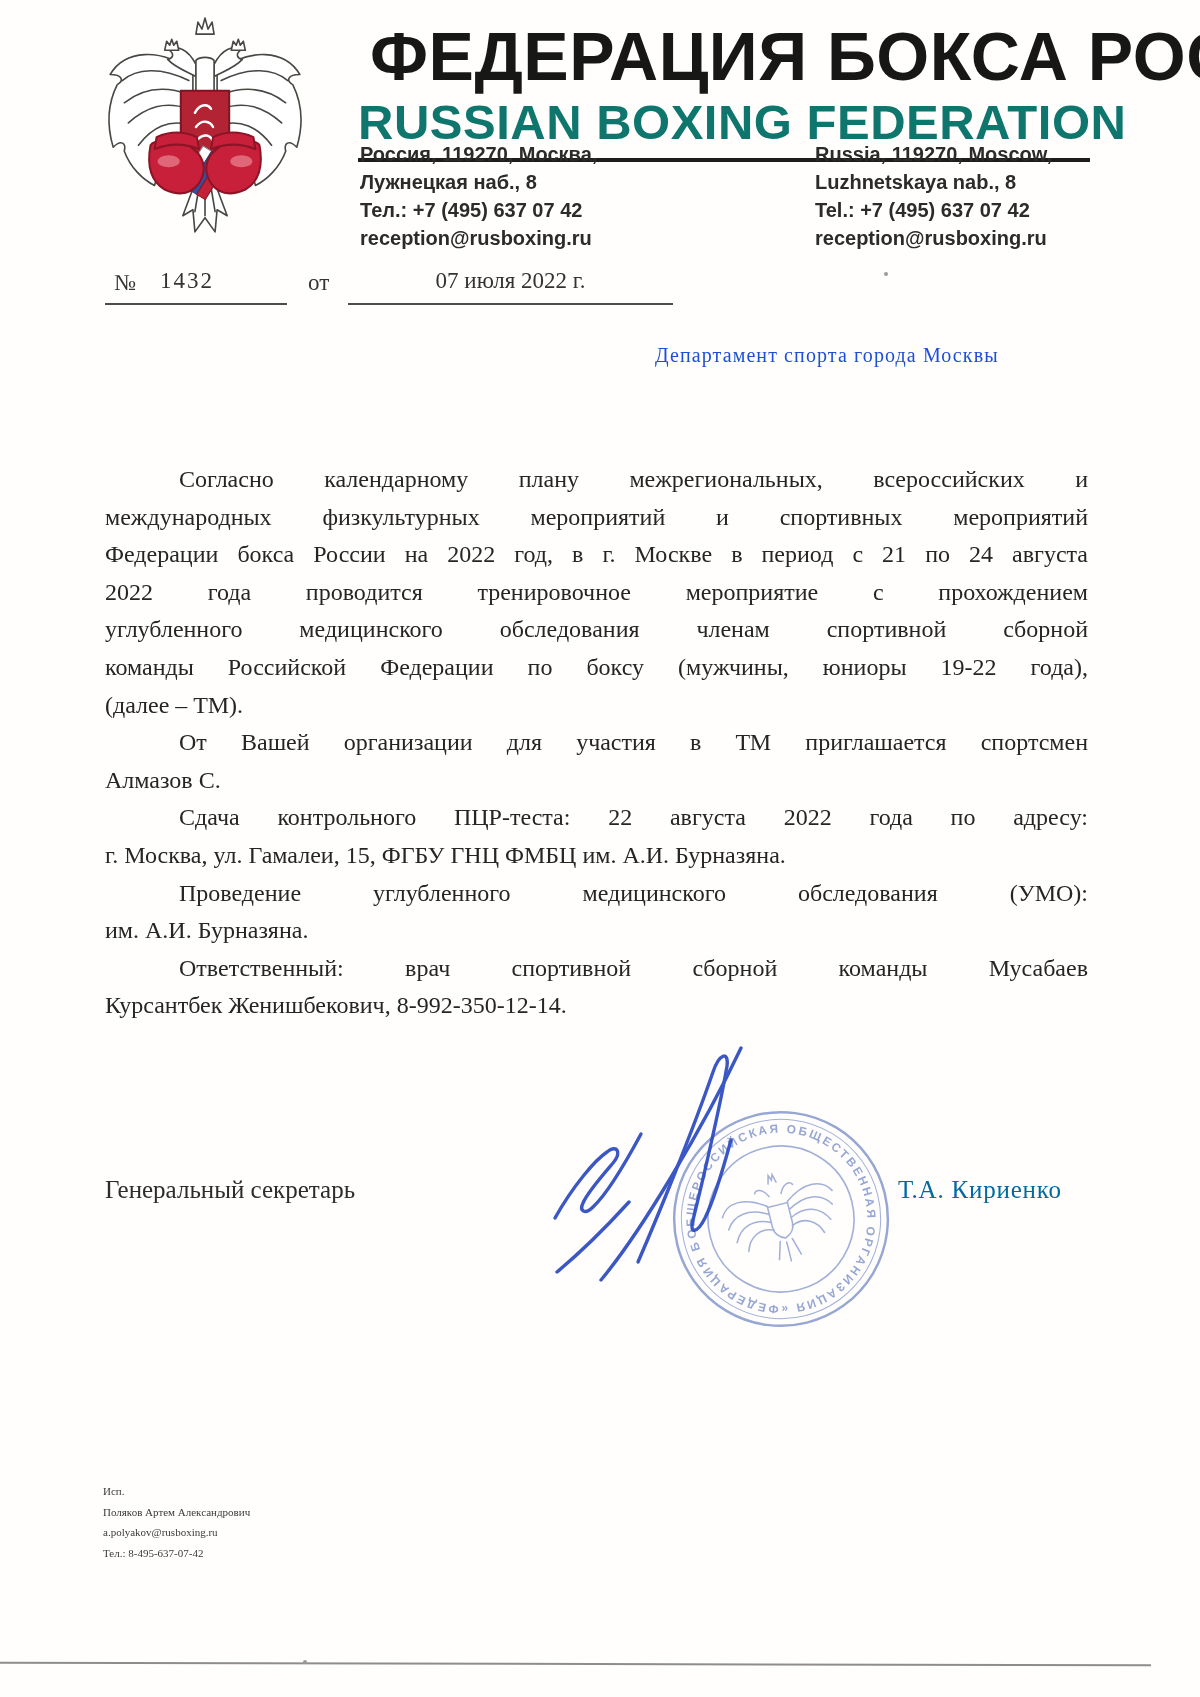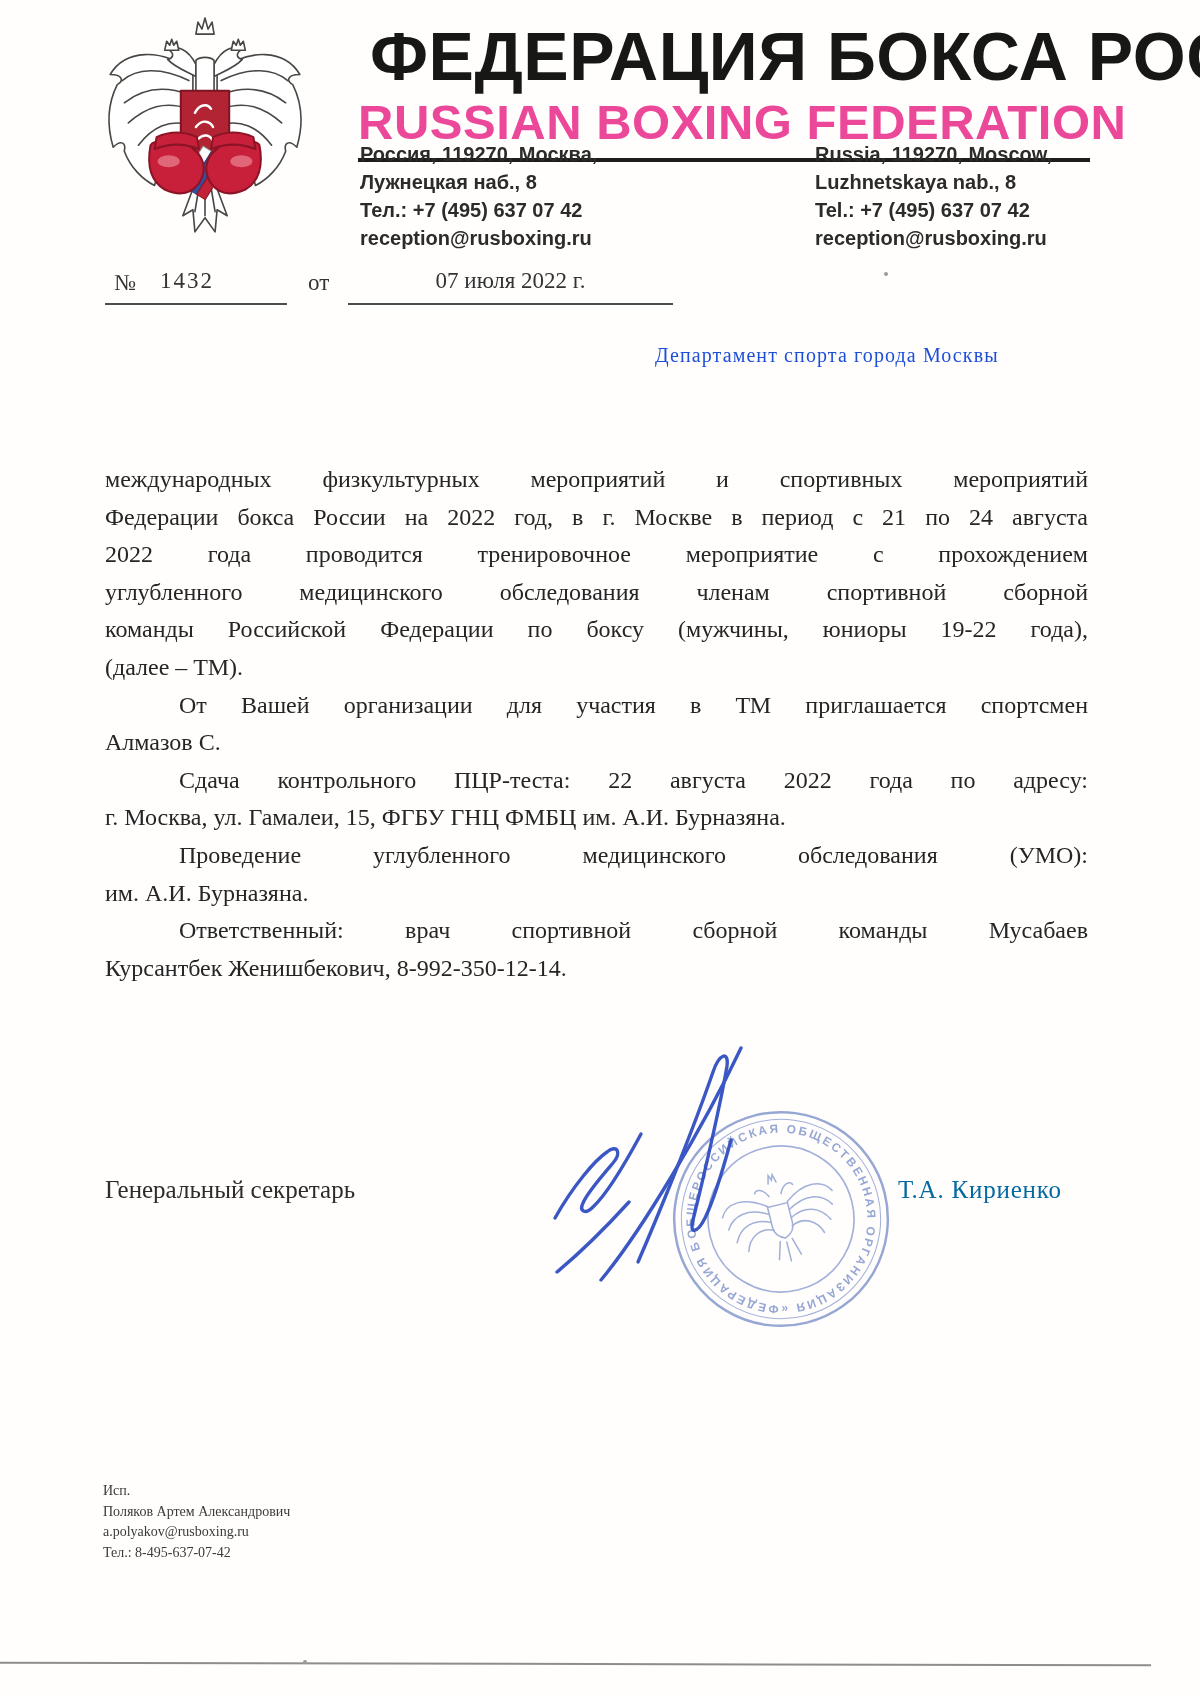--- a/index.html
+++ b/index.html
@@ -9,21 +9,21 @@
   }
   
   .logo{position:absolute;left:98px;top:14px;width:214px;height:232px;}
   .head-right{position:absolute;left:358px;top:16px;width:734px;}
   .title-ru{
     margin:12px;font-family:"Liberation Sans",sans-serif;font-weight:bold;
     font-size:68px;line-height:56px;letter-spacing:0.5px;color:#171715;white-space:nowrap;
   }
   .title-en{
     margin:0;font-family:"Liberation Sans",sans-serif;font-weight:bold;
-    font-size:49px;line-height:53px;letter-spacing:0.5px;color:#ec4899;white-space:nowrap;
+    font-size:49px;line-height:53px;letter-spacing:0.5px;color:#0f766e;white-space:nowrap;
   }
   .head-rule{height:4px;background:#1d1d1b;margin-top:9px;width:732px;}
   .contacts-ru,.contacts-en{
     position:absolute;top:124px;font-family:"Liberation Sans",sans-serif;
     font-weight:bold;font-size:20px;line-height:28px;color:#2b2b29;
   }
   .contacts-ru{left:2px;}
   .contacts-en{left:457px;}
   
   .ref-label,.ref-value{position:absolute;font-size:23px;color:#333;}
@@ -38,21 +38,21 @@
     height:37.6px;line-height:37.6px;font-size:24px;color:#252525;
   }
   .body-line.indent{padding-left:74px;}
   .body-line.just{text-align:justify;text-align-last:justify;}
   
   .sig-role{position:absolute;left:105px;top:1176px;font-size:25px;color:#2c2c2c;white-space:nowrap;}
   .sig-name{position:absolute;left:898px;top:1176px;font-size:25px;letter-spacing:0.8px;color:#0369a1;white-space:nowrap;}
   .stamp{position:absolute;left:668px;top:1104px;width:226px;height:230px;opacity:0.82;}
   .signature-ink{position:absolute;left:543px;top:1010px;width:252px;height:284px;z-index:3;}
   
-  .executor{position:absolute;left:103px;top:1481px;font-size:14px;line-height:20.5px;color:#3a3a3a;}
+  .executor{position:absolute;left:103px;top:1481px;font-size:11px;line-height:20.5px;color:#3a3a3a;}
   
   .page-edge-line{position:absolute;left:-4px;top:1663px;width:1155px;height:2px;background:#8d8d8d;transform:rotate(0.12deg);}
   .speck{position:absolute;width:4px;height:4px;border-radius:50%;background:#9a9a9a;}
 </style>
 </head>
 <body>
 
 <div class="page">
 
   <svg class="logo" viewBox="0 0 212 230" aria-hidden="true">
@@ -116,20 +116,21 @@
   <span class="ref-label" style="left:114px;top:270px;">№</span>
   <span class="ref-value" style="left:160px;top:268px;letter-spacing:2px;">1432</span>
   <div class="ref-underline" style="left:105px;top:303px;width:182px;"></div>
   <span class="ref-label" style="left:308px;top:270px;">от</span>
   <span class="ref-value" style="left:348px;top:268px;width:325px;text-align:center;">07 июля 2022 г.</span>
   <div class="ref-underline" style="left:348px;top:303px;width:325px;"></div>
 
   <div class="addressee">Департамент спорта города Москвы</div>
 
   <main class="letter-body">
+      <div class="body-line indent just">Согласно календарному плану межрегиональных, всероссийских и</div>
       <div class="body-line just">международных физкультурных мероприятий и спортивных мероприятий</div>
       <div class="body-line just">Федерации бокса России на 2022 год, в г. Москве в период с 21 по 24 августа</div>
       <div class="body-line just">2022 года проводится тренировочное мероприятие с прохождением</div>
       <div class="body-line just">углубленного медицинского обследования членам спортивной сборной</div>
       <div class="body-line just">команды Российской Федерации по боксу (мужчины, юниоры 19-22 года),</div>
       <div class="body-line">(далее – ТМ).</div>
       <div class="body-line indent just">От Вашей организации для участия в ТМ приглашается спортсмен</div>
       <div class="body-line">Алмазов С.</div>
       <div class="body-line indent just">Сдача контрольного ПЦР-теста: 22 августа 2022 года по адресу:</div>
       <div class="body-line">г. Москва, ул. Гамалеи, 15, ФГБУ ГНЦ ФМБЦ им. А.И. Бурназяна.</div>

